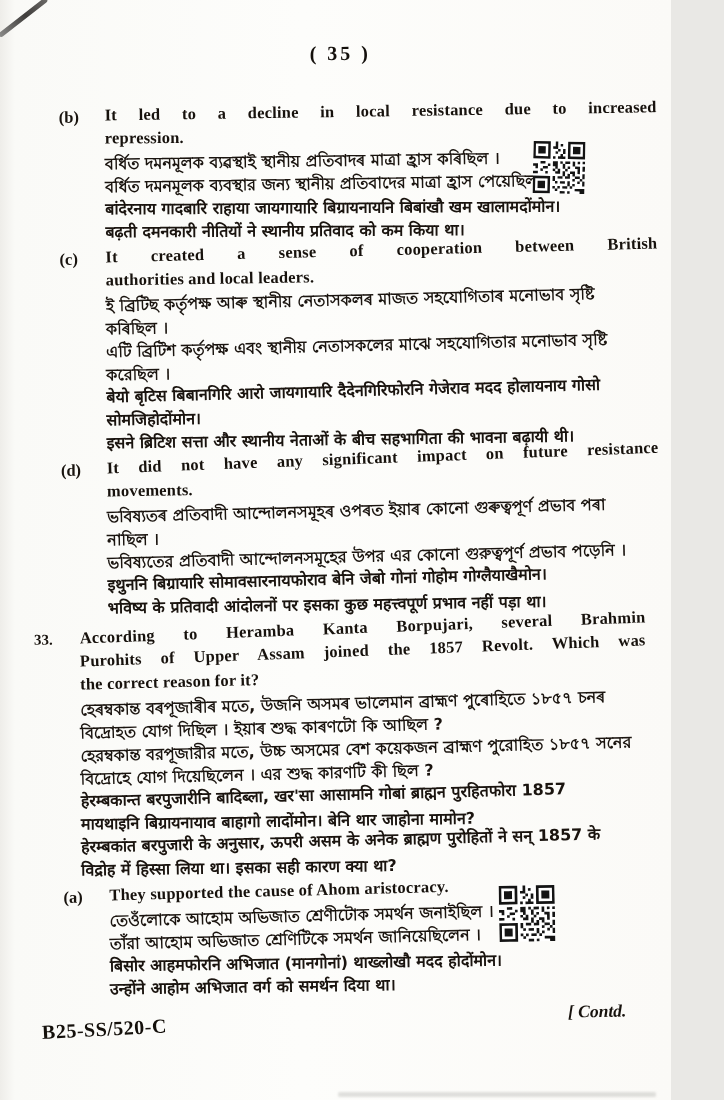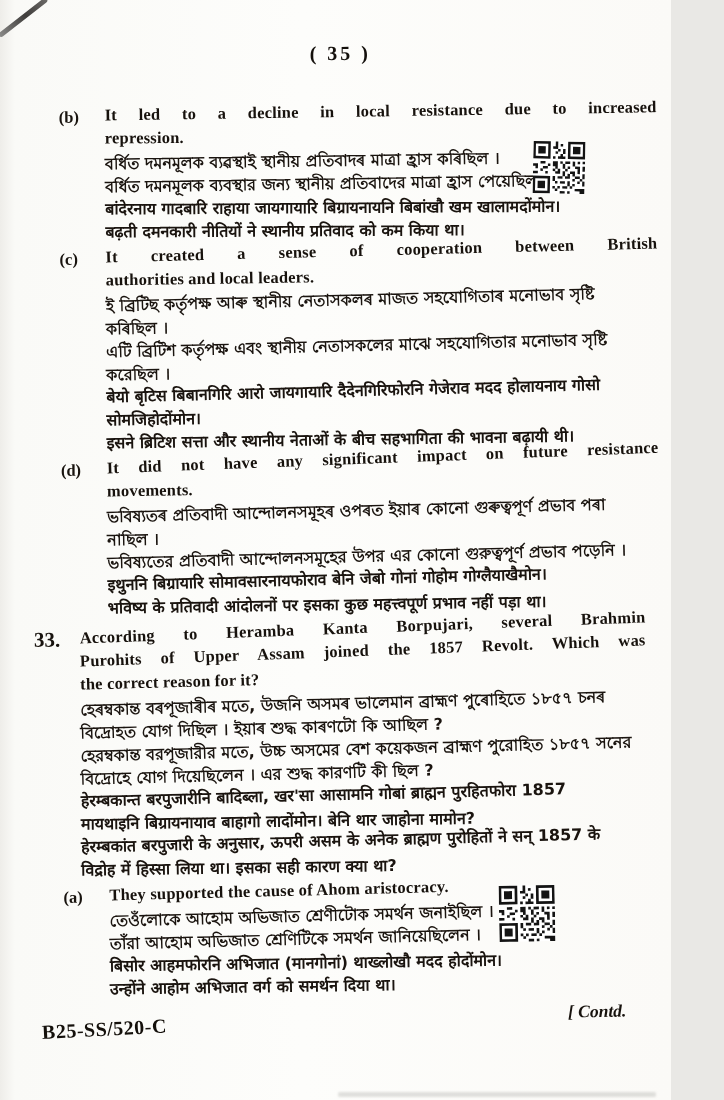--- a/index.html
+++ b/index.html
@@ -21,21 +21,21 @@
 
   .option { display:flex; margin-bottom:4px; }
   .opt-label { flex:0 0 46px; font:700 16.5px "Liberation Serif", serif; color:#18130e; }
   .opt-body { width:552px; }
   .line { line-height:23px; height:23px; white-space:nowrap; }
   .en { font:700 16.5px "Liberation Serif", serif; letter-spacing:0.2px; color:#17120d; }
   .just { white-space:normal; text-align:justify; text-align-last:justify; overflow:hidden; }
   .vern { font:700 16px "DejaVu Sans", sans-serif; color:#1a140f; }
 
   .q33 { margin-left:-28px; margin-top:9px; }
-  .q33 .opt-label { font-size:21px; }
+  .q33 .opt-label { font-size:15px; }
   .q33 .opt-body { width:566px; }
 
   .t1 { transform:rotate(-0.5deg); transform-origin:0 60%; }
   .t2 { transform:rotate(-1.1deg); transform-origin:0 60%; }
   .t3 { transform:rotate(-1.8deg); transform-origin:0 60%; }
 
   .qr { position:absolute; }
   .qr1 { left:533px; top:141px; width:52px; height:53px; transform:rotate(1.2deg); }
   .qr2 { left:676px; top:524px; width:50px; height:50px; }
   .qr3 { left:499px; top:885px; width:56px; height:57px; transform:rotate(-1deg); }

